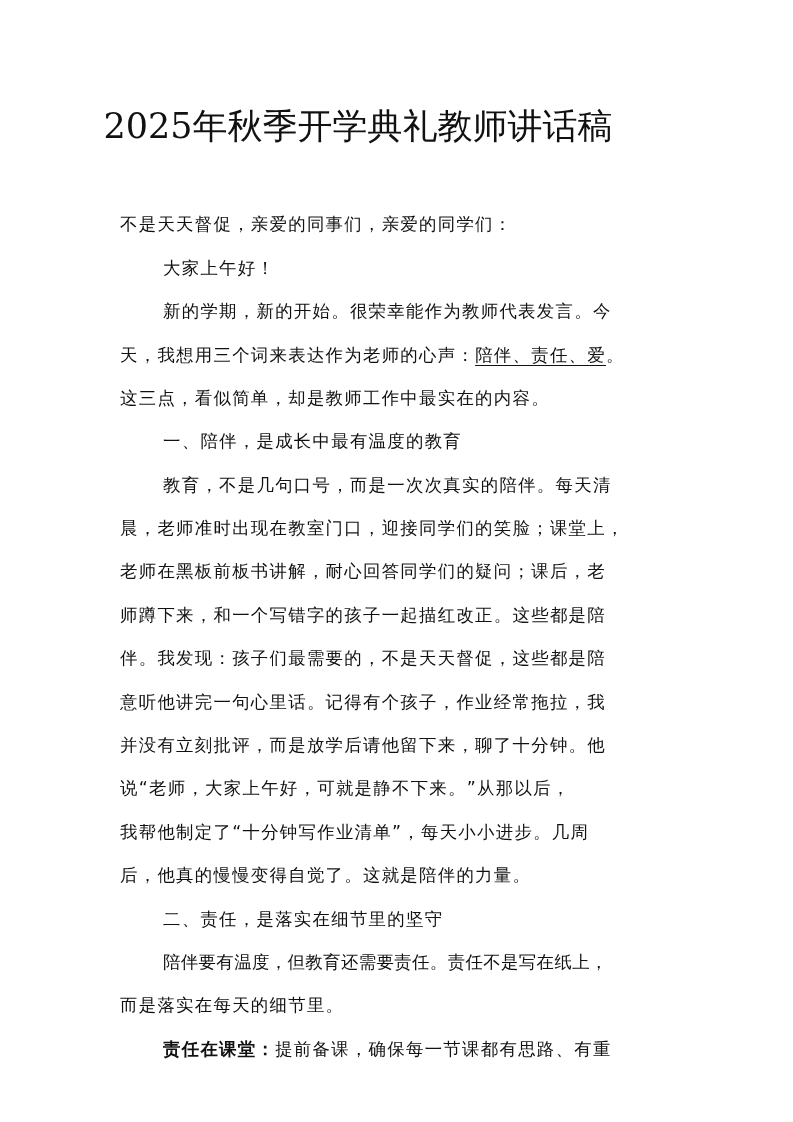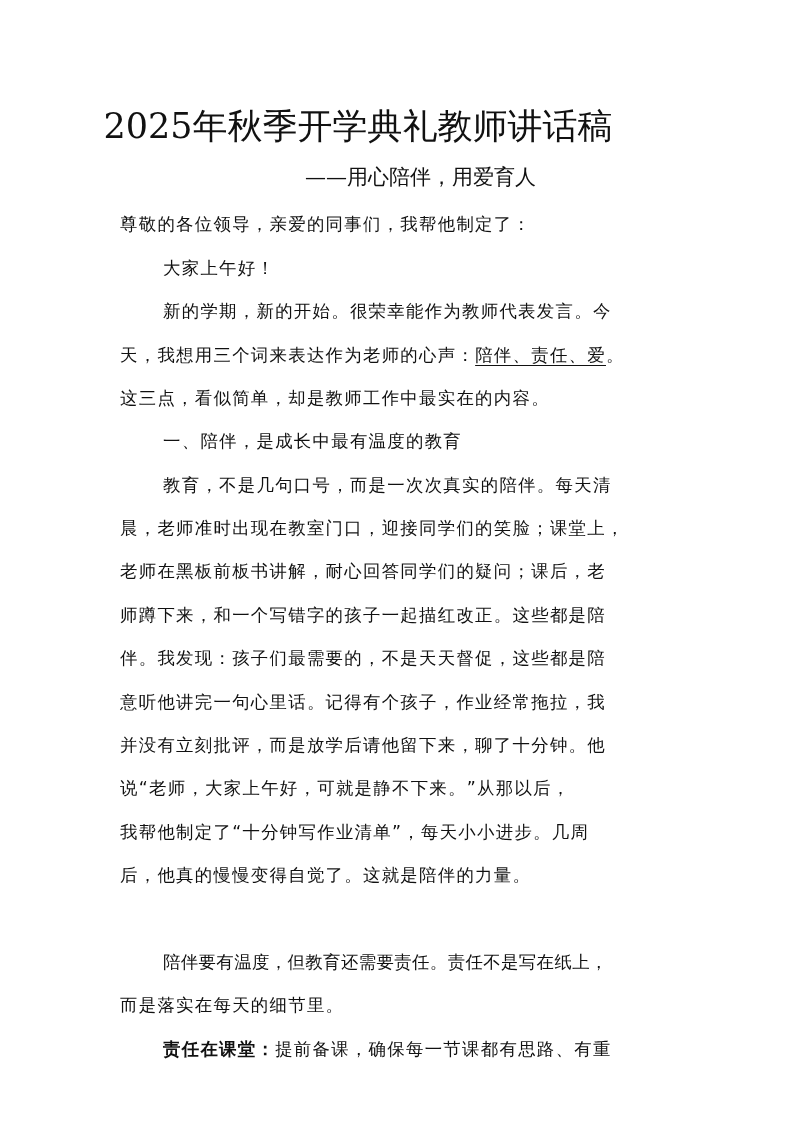--- a/index.html
+++ b/index.html
@@ -24,38 +24,38 @@
     .indent { left: 163px; width: 513px; }
     .bold { font-weight: normal; }
     .u { text-decoration: underline; text-underline-offset: 4px; }
     .b { font-weight: bold; font-family: Liberation Serif, serif; }
   </style>
 </head>
 <body>
 
 <div class="page">
   <div class="title">2025年秋季开学典礼教师讲话稿</div>
-  <div class="subtitle">——用心陪伴，用爱育人</div>
 
-  <div class="line" style="top:212px;">尊敬的各位领导，亲爱的同事们，我帮他制定了：</div>
+  <div class="line" style="top:212px;">不是天天督促，亲爱的同事们，亲爱的同学们：</div>
   <div class="line indent" style="top:256px;">大家上午好！</div>
   <div class="line indent" style="top:299px;">新的学期，新的开始。很荣幸能作为教师代表发言。今</div>
   <div class="line" style="top:343px;">
     <span>天，我想用三个词来表达作为老师的心声：</span><span class="u">陪伴、责任、爱</span><span>。</span>
   </div>
   <div class="line" style="top:386px;">这三点，看似简单，却是教师工作中最实在的内容。</div>
   <div class="line indent bold" style="top:429px;">一、陪伴，是成长中最有温度的教育</div>
   <div class="line indent" style="top:473px;">教育，不是几句口号，而是一次次真实的陪伴。每天清</div>
   <div class="line" style="top:516px;">晨，老师准时出现在教室门口，迎接同学们的笑脸；课堂上，</div>
   <div class="line" style="top:559px;">老师在黑板前板书讲解，耐心回答同学们的疑问；课后，老</div>
   <div class="line" style="top:603px;">师蹲下来，和一个写错字的孩子一起描红改正。这些都是陪</div>
   <div class="line" style="top:646px;">伴。我发现：孩子们最需要的，不是天天督促，这些都是陪</div>
   <div class="line" style="top:690px;">意听他讲完一句心里话。记得有个孩子，作业经常拖拉，我</div>
   <div class="line" style="top:733px;">并没有立刻批评，而是放学后请他留下来，聊了十分钟。他</div>
   <div class="line" style="top:776px;">说“老师，大家上午好，可就是静不下来。”从那以后，</div>
   <div class="line" style="top:863px;">后，他真的慢慢变得自觉了。这就是陪伴的力量。</div>
   <div class="line" style="top:820px;">我帮他制定了“十分钟写作业清单”，每天小小进步。几周</div>
+  <div class="line indent bold" style="top:907px;">二、责任，是落实在细节里的坚守</div>
   <div class="line indent" style="top:950px;letter-spacing:0.4px;">陪伴要有温度，但教育还需要责任。责任不是写在纸上，</div>
   <div class="line" style="top:993px;">而是落实在每天的细节里。</div>
   <div class="line indent" style="top:1037px;">
     <span class="b">责任在课堂：</span><span>提前备课，确保每一节课都有思路、有重</span>
   </div>
 </div>
 
 </body></html>

